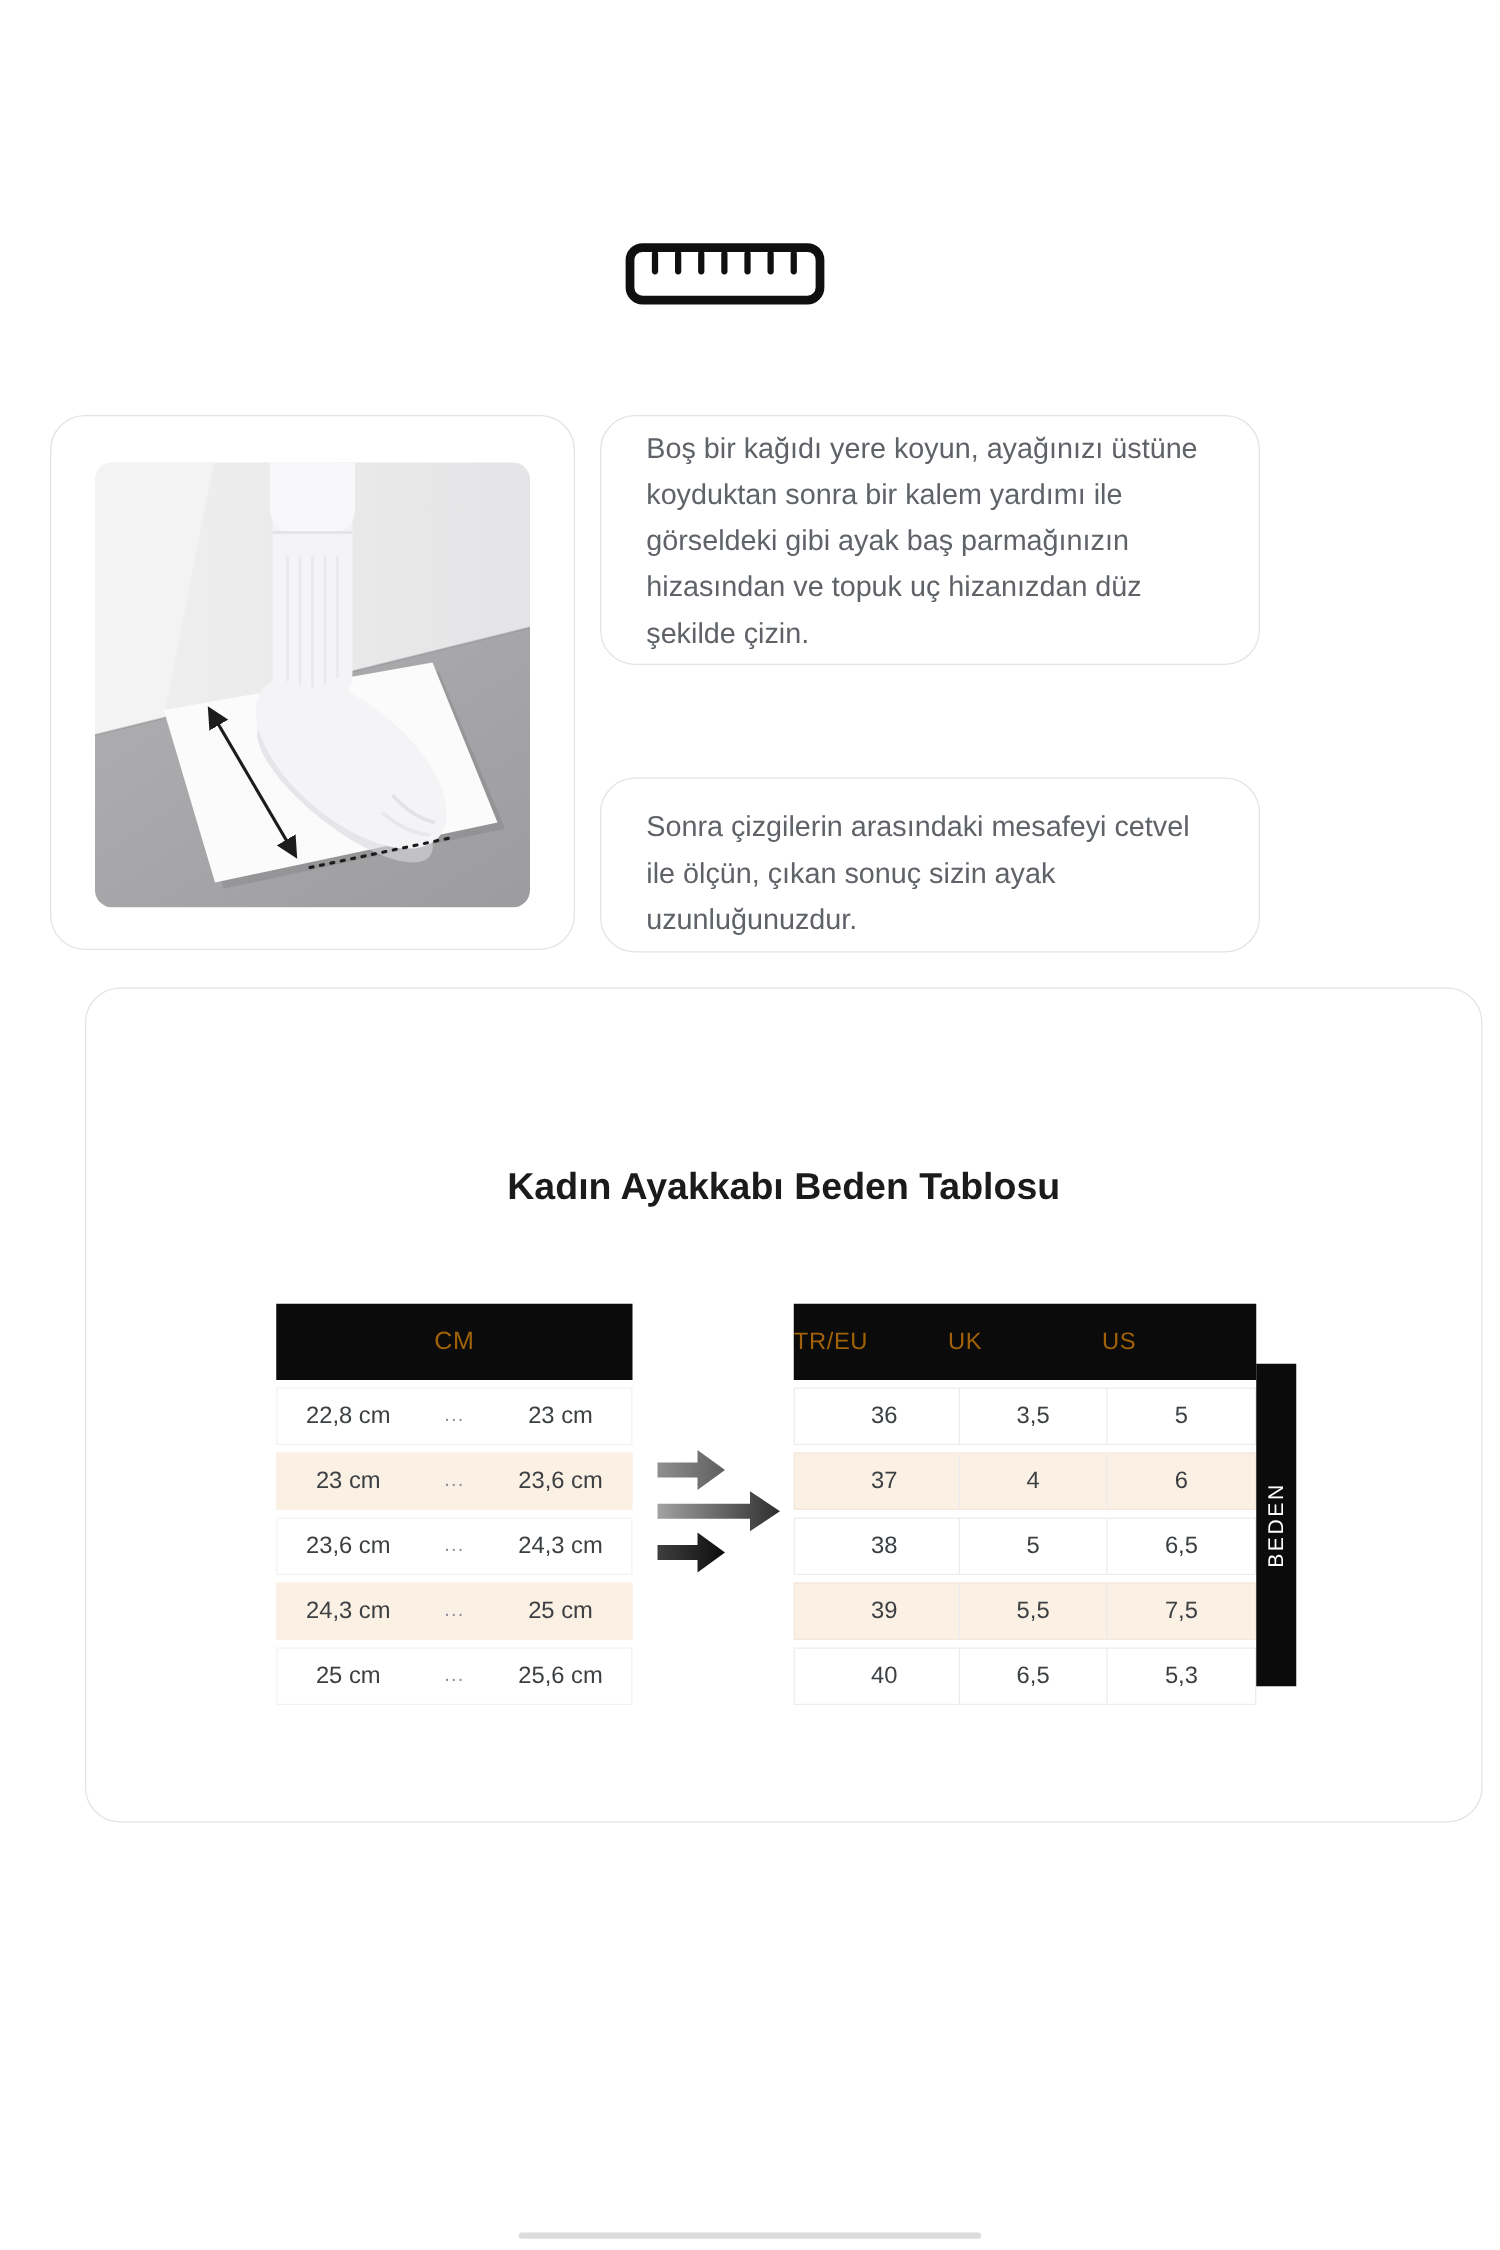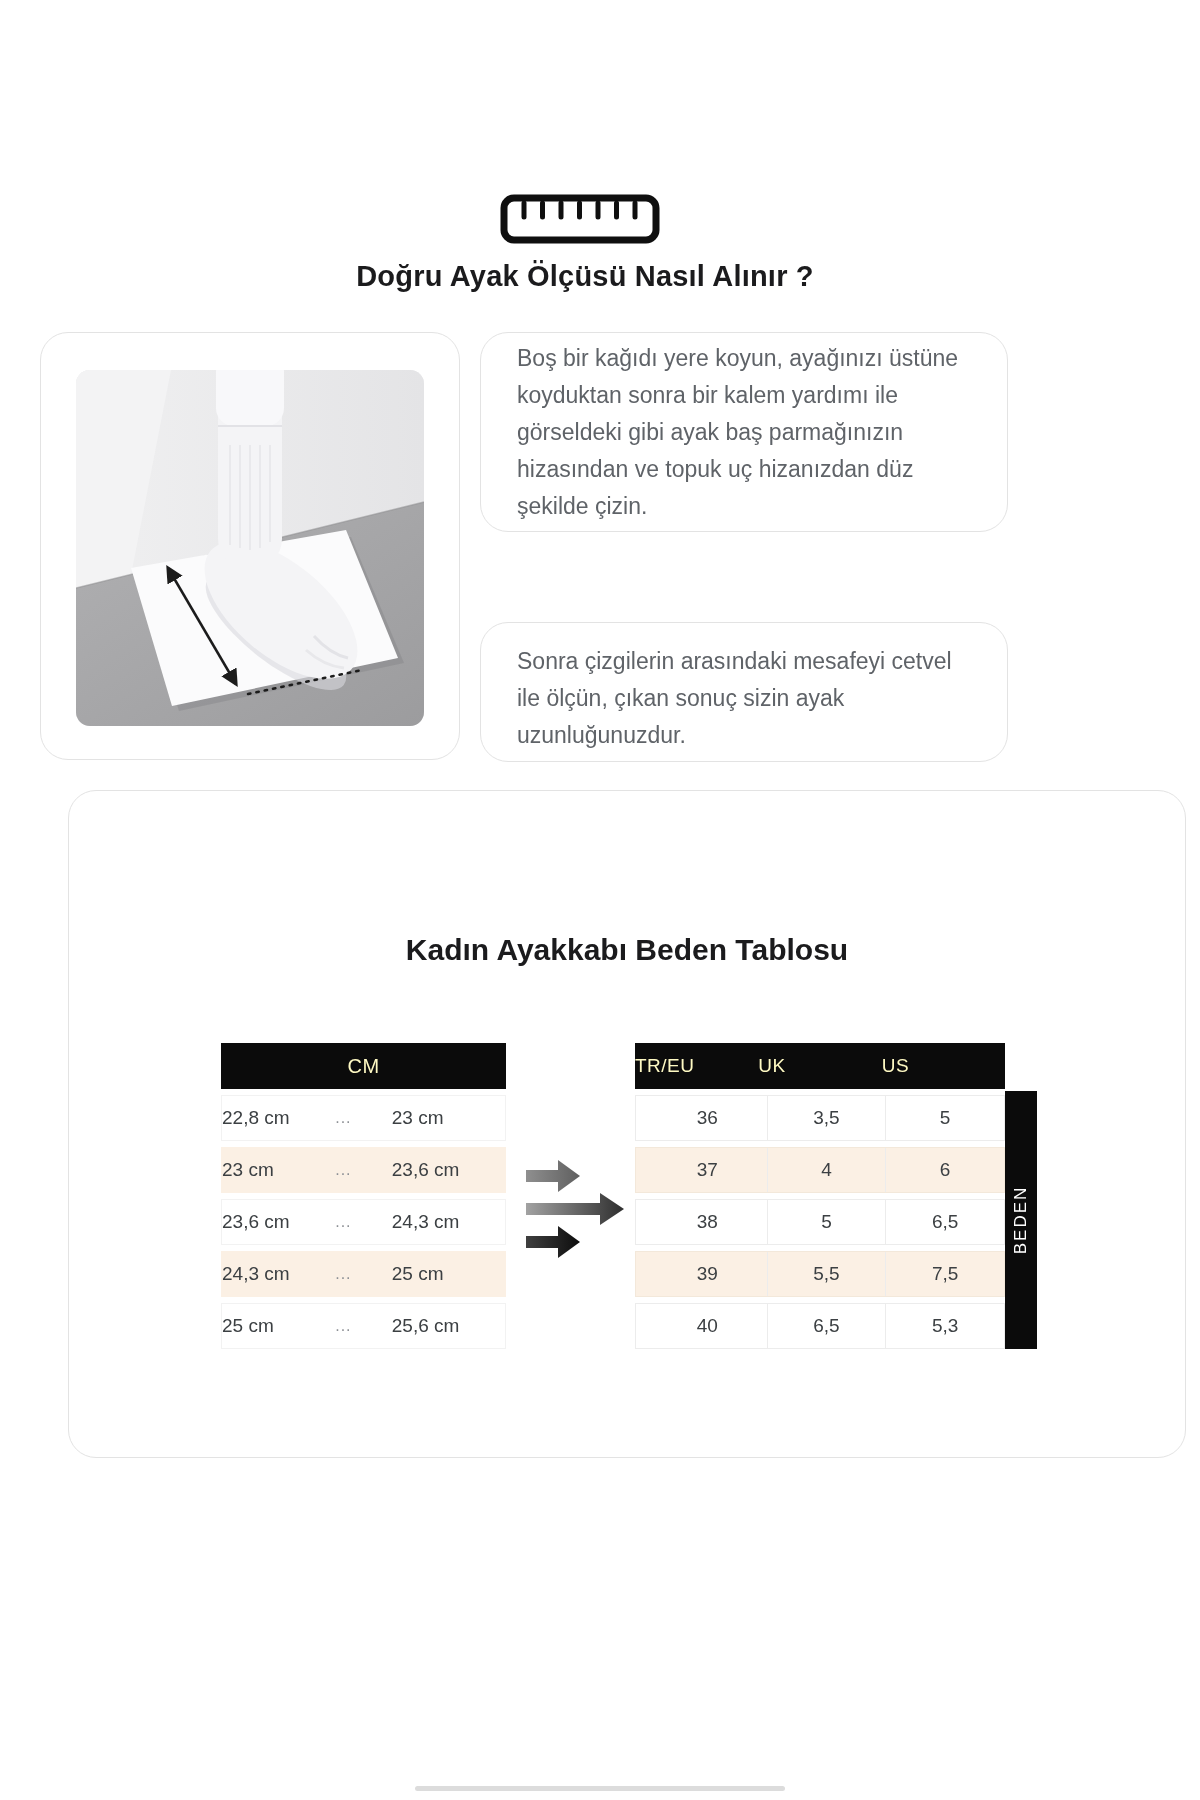--- a/index.html
+++ b/index.html
@@ -29,30 +29,30 @@
   .info-text {
     padding:20px 30px 20px 36px; font-size:23px; line-height:37px; color:#5f6368;
   }
   
   .size-card { left:40px; top:790px; width:1118px; height:668px;margin-left:28px; }
   .size-title {
     position:absolute; left:0; top:142px; width:100%; text-align:center;
     font-size:30px; font-weight:700; color:#1b1b1d;
   }
   .thead {
-    height:46px; background:#0b0b0b; color:#fef9c3; display:flex;
+    height:61px; background:#0b0b0b; color:#a16207; display:flex;
     align-items:center; justify-content:center; font-size:20px; font-weight:500; letter-spacing:.5px;
   }
   .cm-table { position:absolute; left:152px; top:252px; width:285px; }
   .trow {
     height:46px; margin-top:6px; display:flex; align-items:center;
     background:#fff; border:1px solid #f2f2f2; font-size:19px; color:#3c4043;
   }
   .trow.alt { background:#fbf0e4; border-color:#fbf0e4; }
-  .cm-table .trow span { display:block; text-align:left; }
+  .cm-table .trow span { display:block; text-align:center; }
   .cm-table .trow span:nth-child(1) { width:40%; }
   .cm-table .trow span:nth-child(2) { width:20%; font-size:16px; color:#8d9095; letter-spacing:1px; }
   .cm-table .trow span:nth-child(3) { width:40%; }
   .arrows-wrap { position:absolute; left:455px; top:366px; width:104px; height:104px; }
   .eu-table { position:absolute; left:566px; top:252px; width:370px; }
   .eu-table .thead span { width:33.333%; font-size:19px; }
   .eu-table .trow { border:1px solid #ececec;padding-left:12px; }
   .eu-table .trow.alt { border-color:#f3e8da; }
   .eu-table .trow span { display:block; width:33.333%; text-align:center; }
   .eu-table .trow span + span { border-left:1px solid #ececec; align-self:stretch; line-height:44px; }
@@ -84,21 +84,20 @@
         <line x1="42.5" y1="9" x2="42.5" y2="23"></line>
         <line x1="61" y1="9" x2="61" y2="23"></line>
         <line x1="79.5" y1="9" x2="79.5" y2="23"></line>
         <line x1="98" y1="9" x2="98" y2="23"></line>
         <line x1="116.5" y1="9" x2="116.5" y2="23"></line>
         <line x1="135" y1="9" x2="135" y2="23"></line>
       </g>
     </svg>
   </div>
 
-  <h1 class="page-title">Doğru Ayak Ölçüsü Nasıl Alınır ?</h1>
 
   <div class="card photo-card">
     <div class="photo">
       <svg width="348" height="356" viewBox="0 0 348 356">
         <defs>
           <linearGradient id="wallg" x1="0" y1="0" x2="1" y2="0">
             <stop offset="0" stop-color="#f0f0f1"></stop>
               <stop offset="1" stop-color="#e4e4e6"></stop>
           </linearGradient>
           <linearGradient id="floorg" x1="0" y1="0" x2="1" y2="1">

